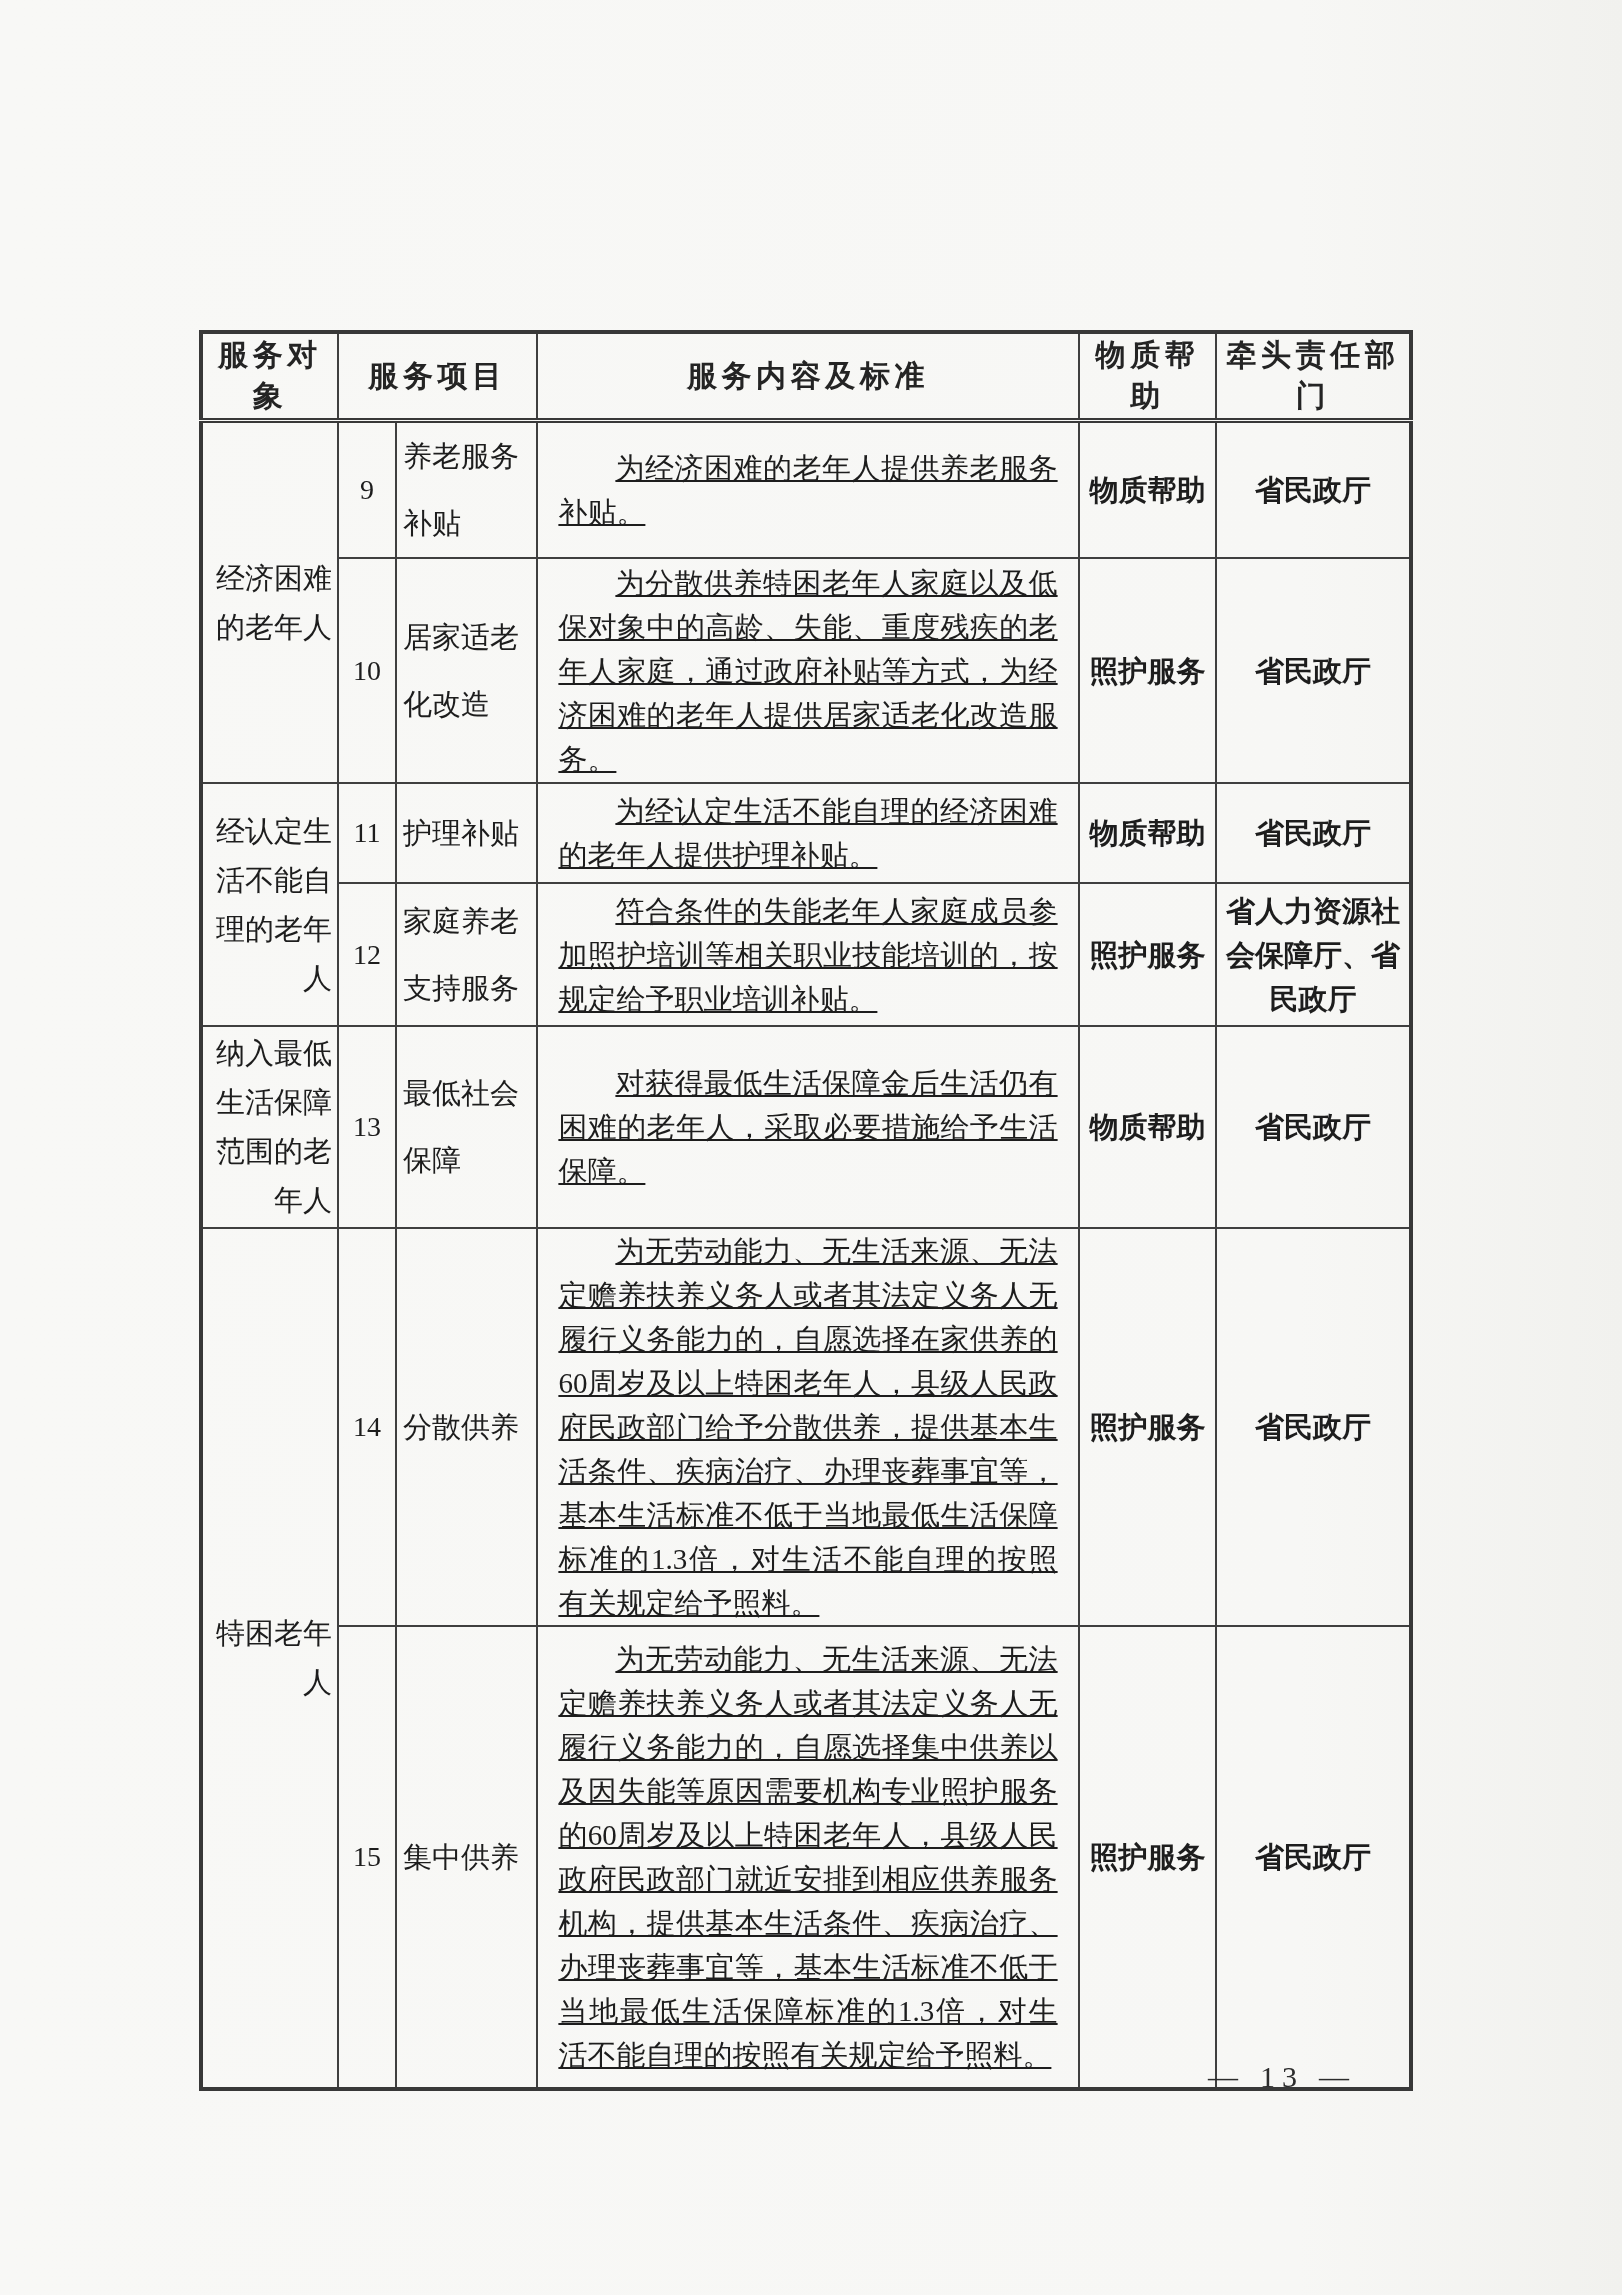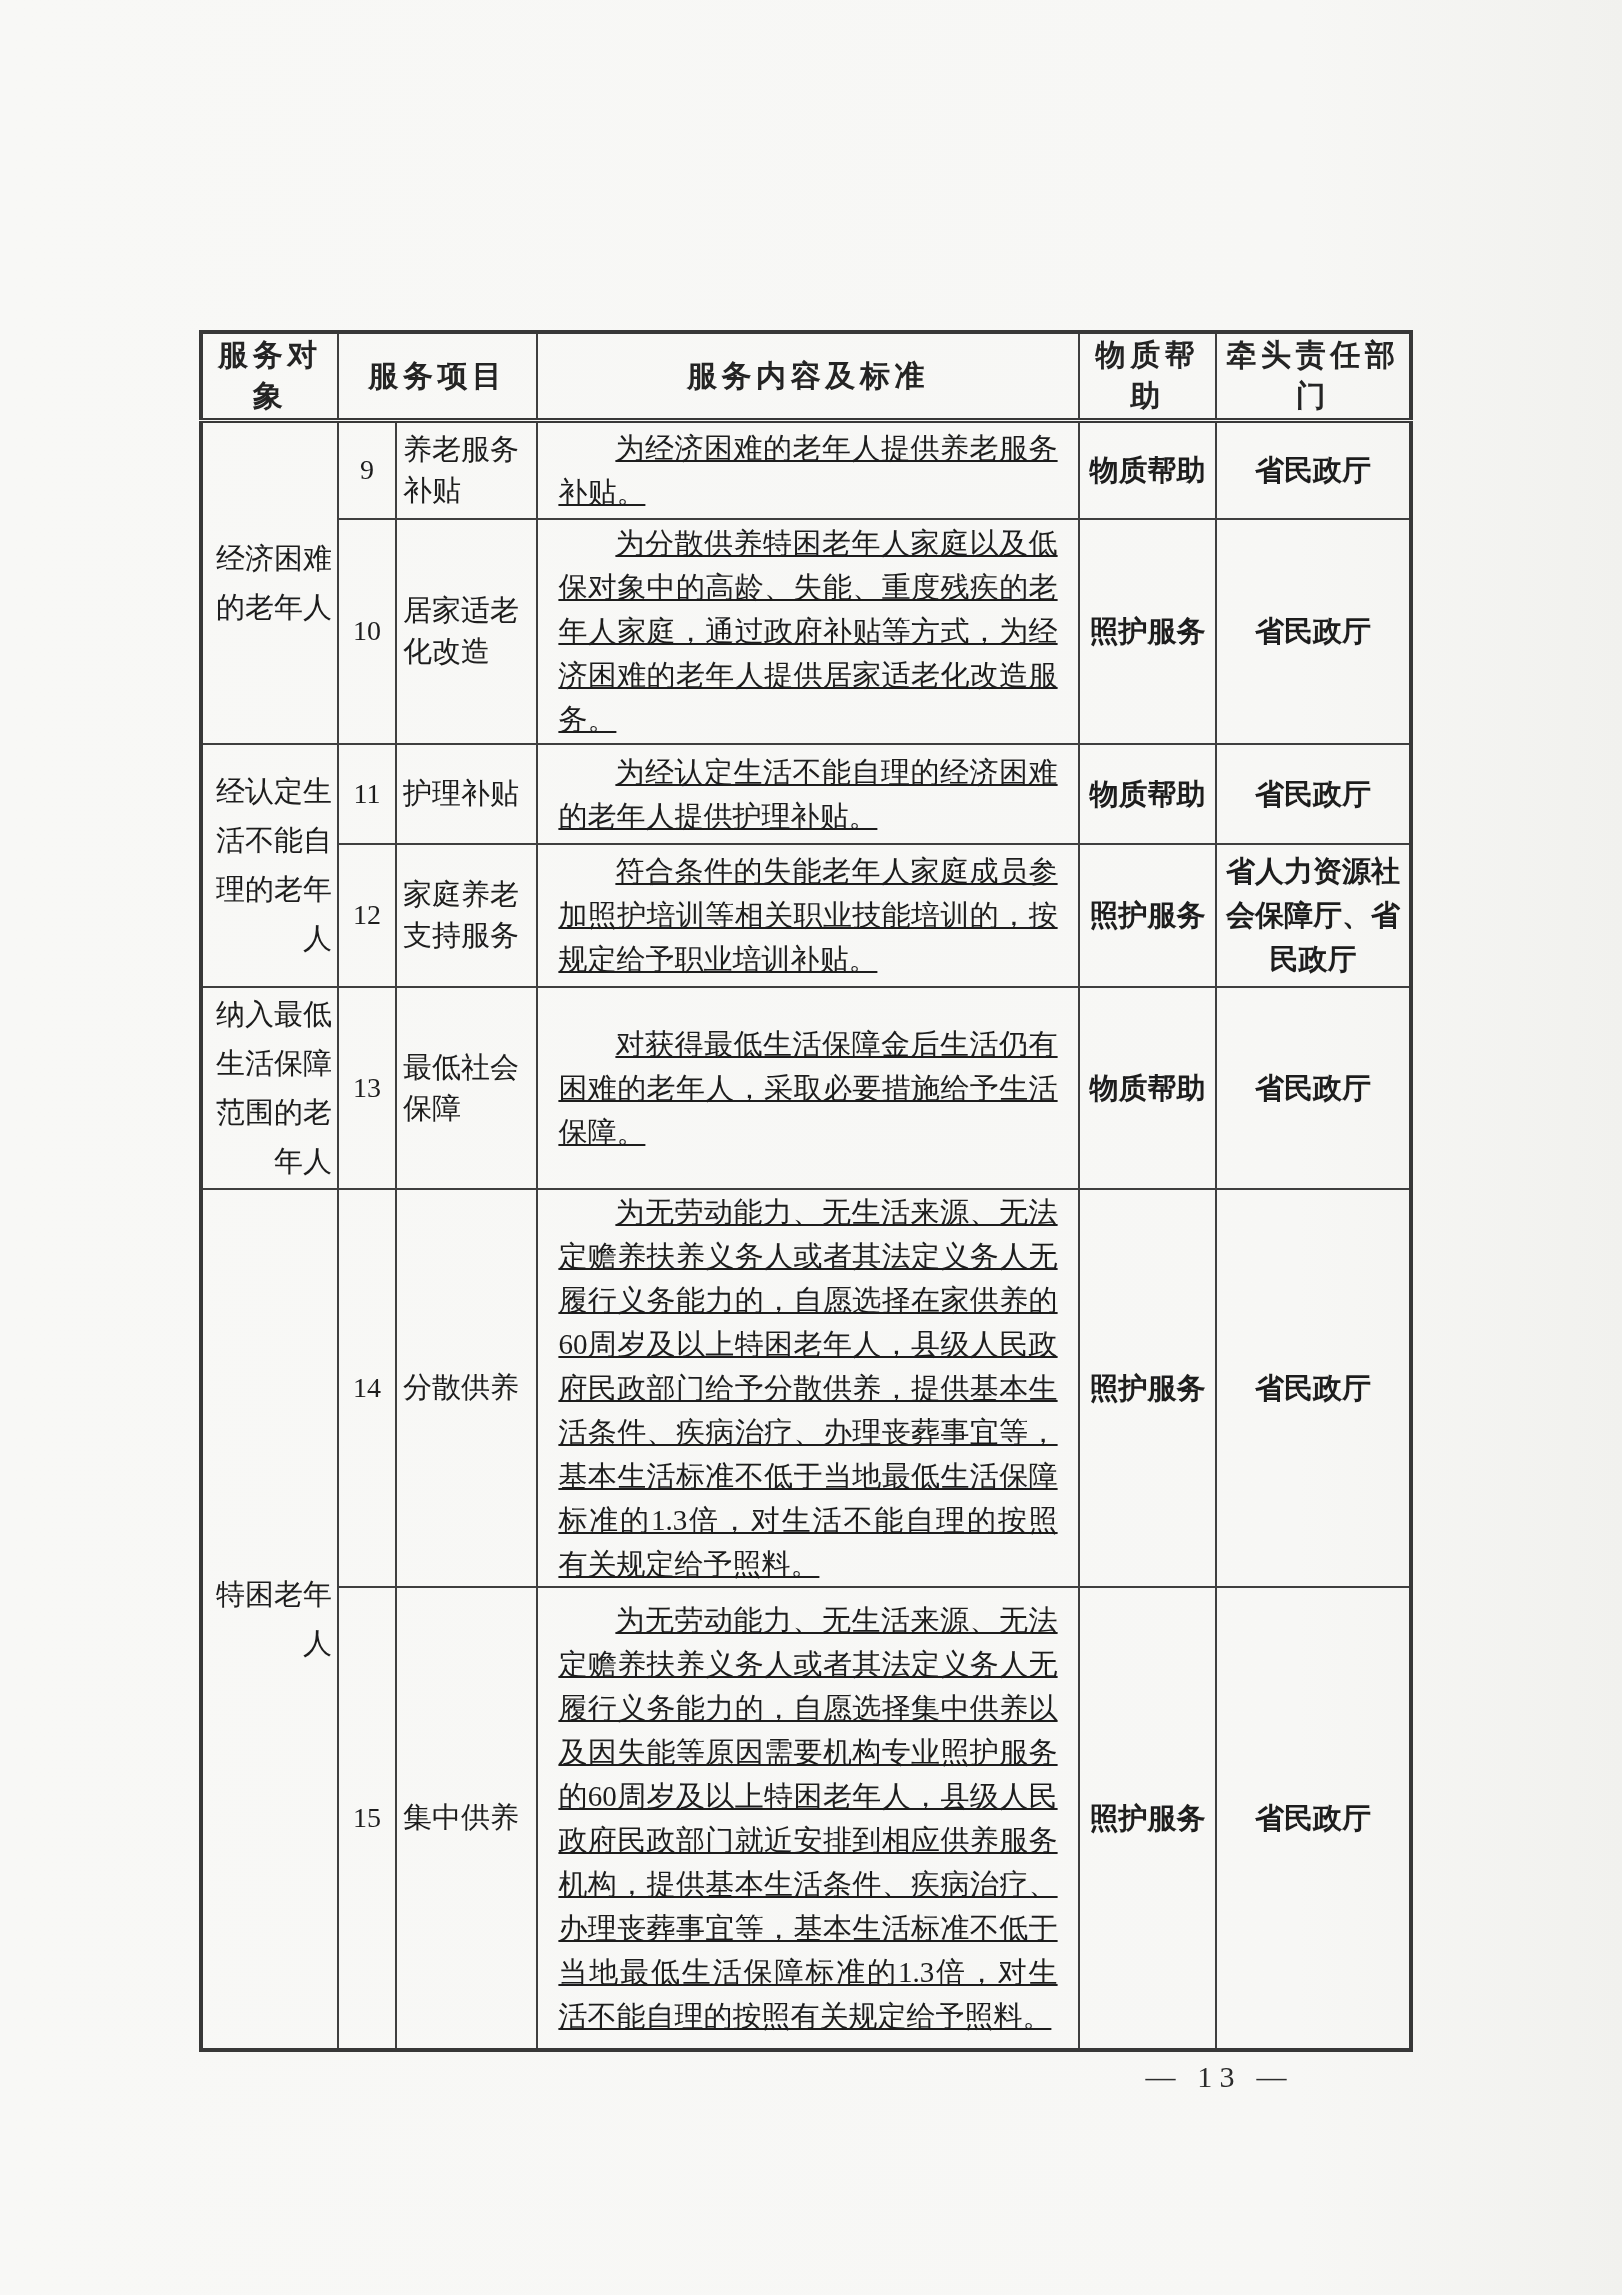--- a/index.html
+++ b/index.html
@@ -52,41 +52,40 @@
     line-height: 49px;
     text-align: right;
     margin-top: 20px;
   }
   td.cell-no {
     text-align: center;
     font-size: 28px;
   }
   td.cell-project {
     padding: 0 6.1px;
-    line-height: 41px;
+    line-height: 67px;
     text-align: left;
     margin-top: 8px;
   }
   td.cell-content {
     padding: 0 20.4px;
     text-align: justify;
     text-indent: 57px;
     text-decoration: underline;
   }
   td.cell-type, td.cell-dept {
     text-align: center;
     padding: 0 5.1px;
     font-weight: bold;
   }
   .page-number {
     position: absolute;
-    left: 1112px;
+    left: 1208px;
     top: 2060px;
     width: 215px;
-    text-align: center;
     font-size: 30px;
     letter-spacing: 7.2px;
     color: #2c2c2c;
     white-space: nowrap;
   }
 </style>
 </head>
 <body>
 
 <div class="page">

